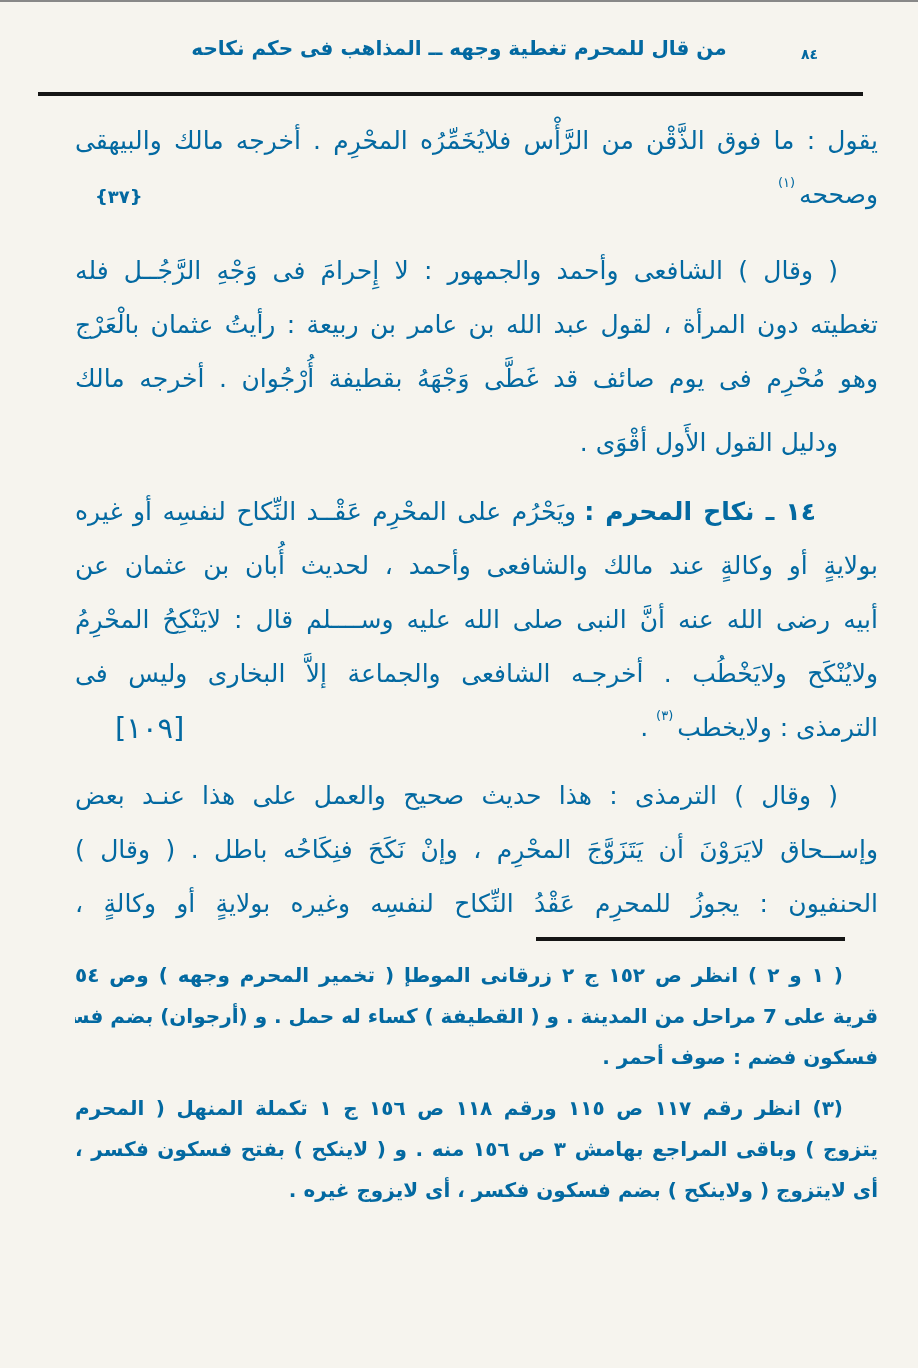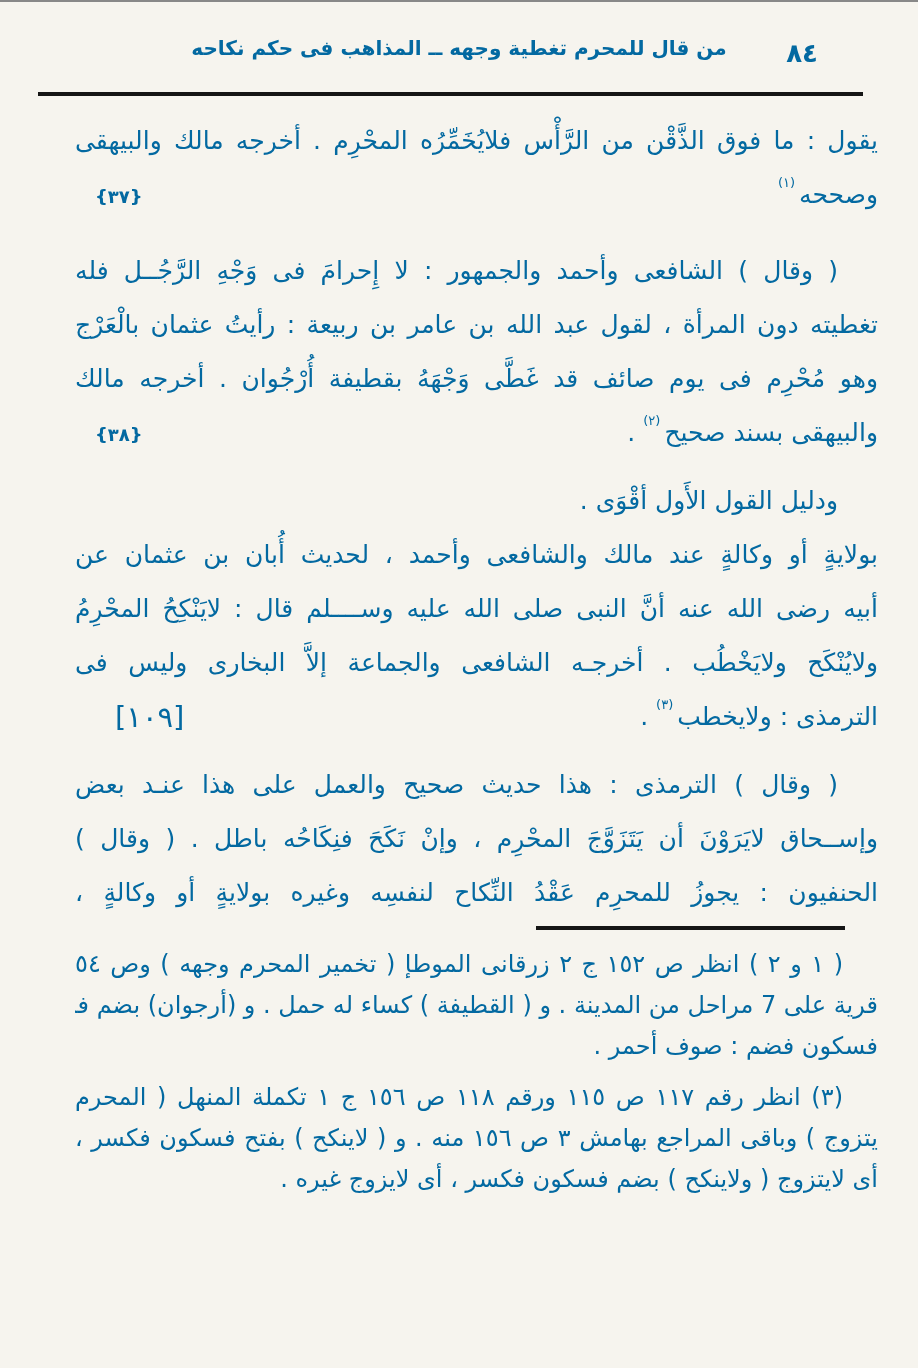--- a/index.html
+++ b/index.html
@@ -14,22 +14,22 @@
     overflow:hidden;
   }
   
   .hdr-title{
     position:absolute;top:34px;left:0;right:0;
     text-align:center;
     font-size:20px;font-weight:bold;
     letter-spacing:0;
   }
   .hdr-page-number{
-    position:absolute;top:36px;right:100px;
-    font-size:26px;font-weight:bold;
+    position:absolute;top:44px;right:100px;
+    font-size:14px;font-weight:bold;
   }
   .hdr-rule{
     position:absolute;top:90px;left:38px;right:55px;
     height:4px;background:#151515;
     box-shadow:0 3px 0 -2px #151515;
   }
   
   .content{
     position:absolute;top:112px;right:40px;left:75px;
   }
@@ -68,25 +68,26 @@
   }
   
   .fn-sep{
     margin:6px 33px 0 auto;
     width:309px;height:4px;
     background:#151515;
   }
   .footnotes{margin-top:14px;}
   .fline{
     position:relative;
-    font-size:24px;
+    font-size:20px;
     line-height:41px;
     white-space:nowrap;
     overflow:hidden;
     text-align:right;
+    font-weight:bold;
   }
   .fline.full{text-align:justify;text-align-last:justify;}
   .f-indent{padding-right:35px;}
   .f-gap{margin-top:10px;}
 </style>
 </head>
 <body>
 
 <div class="page">
 
@@ -99,26 +100,28 @@
     <div class="line full"><span>يقول : ما فوق الذَّقْن من الرَّأْس فلايُخَمِّرُه المحْرِم . أخرجه مالك والبيهقى</span></div>
     <div class="line">
       <span><span>وصححه</span><span class="fnref">(١)</span></span>
       <span class="marker" dir="ltr">{٣٧}</span>
     </div>
 
     <div class="line full indent gap-lg"><span>( وقال ) الشافعى وأحمد والجمهور : لا إِحرامَ فى وَجْهِ الرَّجُــل فله</span></div>
     <div class="line full"><span>تغطيته دون المرأة ، لقول عبد الله بن عامر بن ربيعة : رأيتُ عثمان بالْعَرْج</span></div>
     <div class="line full"><span>وهو مُحْرِم فى يوم صائف قد غَطَّى وَجْهَهُ بقطيفة أُرْجُوان . أخرجه مالك</span></div>
     <div class="line">
-      <span><span>والبيهقى بسند صحيح</span><span class="fnref">(٢)</span><span class="tail">.</span></span>
       <span class="marker" dir="ltr">{٣٨}</span>
     </div>
 
     <div class="line indent gap-sm"><span>ودليل القول الأَول أقْوَى .</span></div>
 
+    <div class="line full indent-lg gap-md">
+      <span class="head">١٤ ـ نكاح المحرم :</span><span>ويَحْرُم على المحْرِم عَقْــد النِّكاح لنفسِه أو غيره</span>
+    </div>
     <div class="line full"><span>بولايةٍ أو وكالةٍ عند مالك والشافعى وأحمد ، لحديث أُبان بن عثمان عن</span></div>
     <div class="line full"><span>أبيه رضى الله عنه أنَّ النبى صلى الله عليه وســــلم قال : لايَنْكِحُ المحْرِمُ</span></div>
     <div class="line full"><span>ولايُنْكَح ولايَخْطُب . أخرجـه الشافعى والجماعة إلاَّ البخارى وليس فى</span></div>
     <div class="line">
       <span><span>الترمذى : ولايخطب</span><span class="fnref">(٣)</span><span class="tail">.</span></span>
       <span class="marker-sq" dir="ltr">[١٠٩]</span>
     </div>
 
     <div class="line full indent gap-sm"><span>( وقال ) الترمذى : هذا حديث صحيح والعمل على هذا عنـد بعض</span></div>
     <div class="line full"><span>وإســحاق لايَرَوْنَ أن يَتَزَوَّجَ المحْرِم ، وإنْ نَكَحَ فنِكَاحُه باطل . ( وقال )</span></div>

